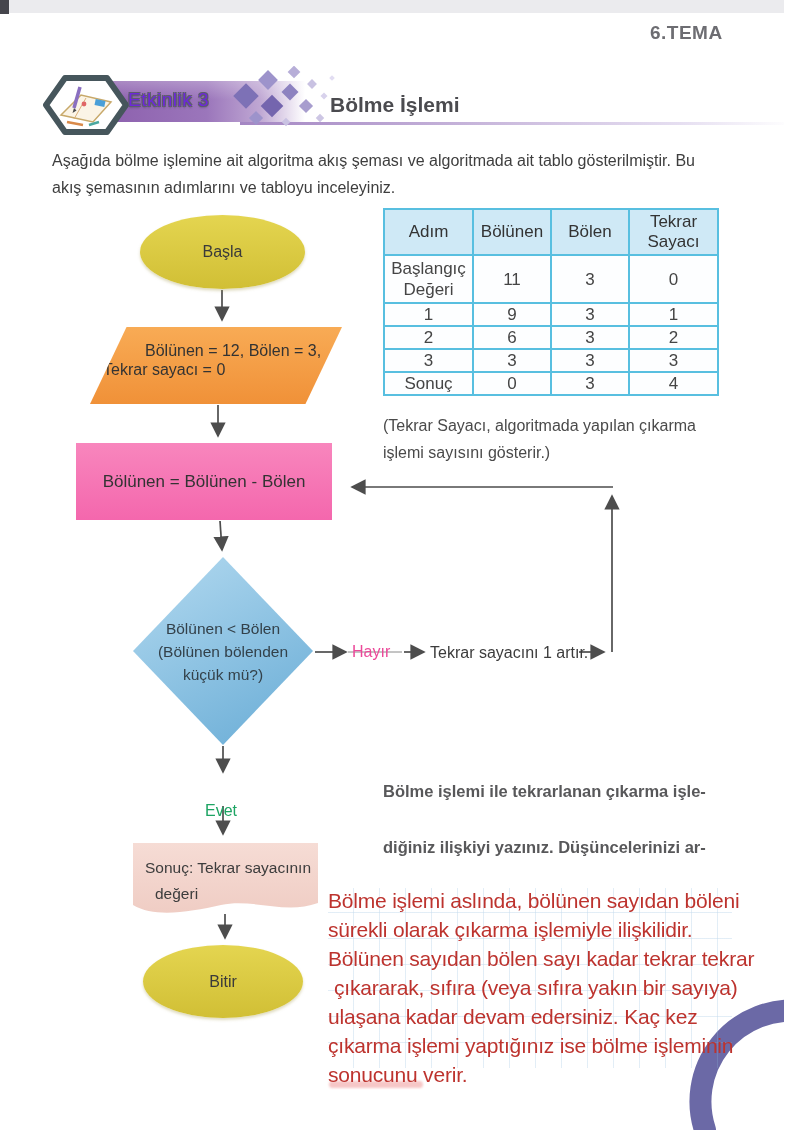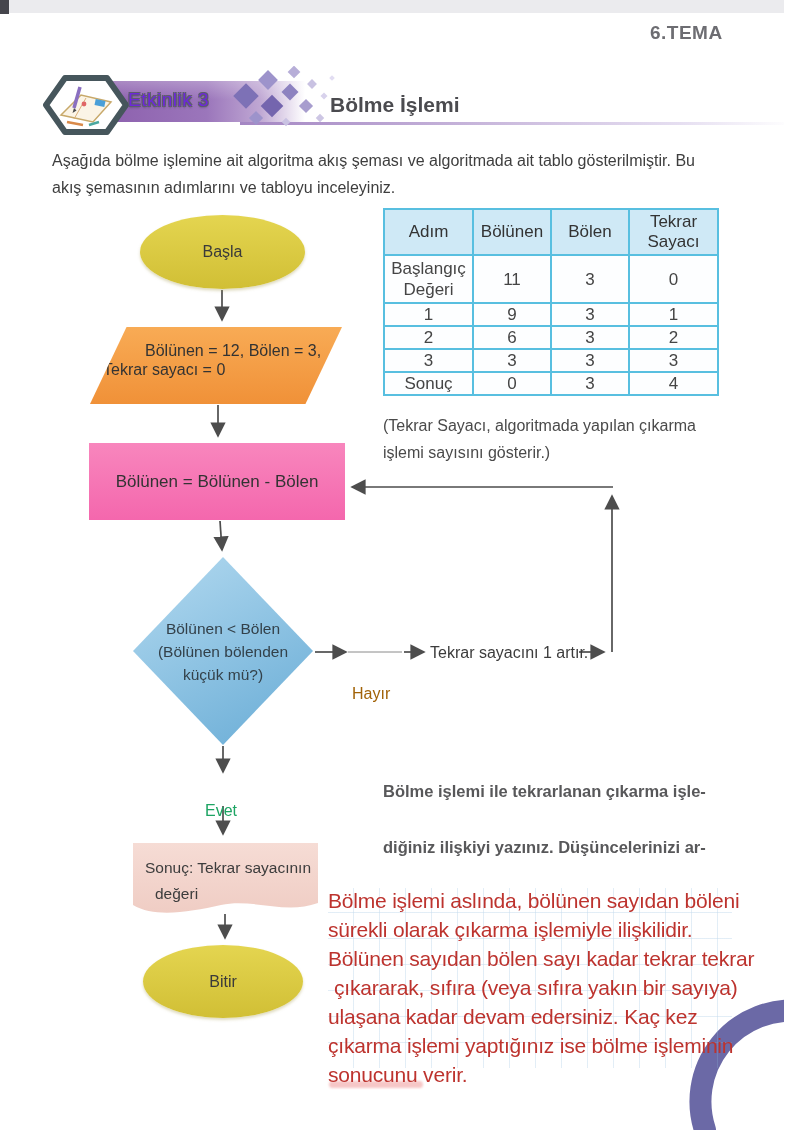--- a/index.html
+++ b/index.html
@@ -50,29 +50,29 @@
   .terminator{border-radius:50%;background:linear-gradient(180deg,#e4d550,#d1bf35);
     display:flex;align-items:center;justify-content:center;font-size:16px;color:#3a3a3a;
     box-shadow:0 2px 3px rgba(160,150,70,.35);}
   .start-shape{left:140px;top:215px;width:165px;height:74px;}
   .end-shape{left:143px;top:945px;width:160px;height:73px;}
   .init-shape{left:90px;top:327px;width:252px;height:77px;
     clip-path:polygon(14.5% 0,100% 0,85.5% 100%,0 100%);
     background:linear-gradient(180deg,#f8ab55,#f09138);font-size:16px;color:#333;}
   .init-l1{margin:15px 0 1px 55px;white-space:nowrap;}
   .init-l2{margin-left:13px;white-space:nowrap;}
-  .proc-shape{left:89px;top:443px;width:256px;height:77px;
+  .proc-shape{left:76px;top:443px;width:256px;height:77px;
     background:linear-gradient(180deg,#f886bd,#f467ad);
     display:flex;align-items:center;justify-content:center;font-size:17px;color:#333;}
   .dec-shape{left:133px;top:557px;width:180px;height:188px;
     clip-path:polygon(50% 0,100% 50%,50% 100%,0 50%);
     background:linear-gradient(150deg,#a8d3ec 15%,#6fb0d8 90%);
     display:flex;flex-direction:column;align-items:center;justify-content:center;
     font-size:15.5px;line-height:23px;color:#33414a;text-align:center;}
-  .no-label{left:352px;top:643px;font-size:16px;color:#a16207;margin-top:42px;}
+  .no-label{left:352px;top:643px;font-size:16px;color:#ec4899;}
   .incr-label{left:430px;top:644px;font-size:16px;color:#3c3c3c;}
   .yes-label{left:205px;top:802px;font-size:16px;color:#1da463;}
   .out-shape{left:133px;top:843px;width:185px;height:74px;
     clip-path:path('M0 0 L185 0 L185 60 C152 72 120 55 88 62 C56 69 22 75 0 62 Z');
     background:linear-gradient(180deg,#f6dcd5,#efccc3);
     font-size:15.5px;color:#3c3c3c;line-height:26px;}
   .out-l1{margin:12px 0 0 12px;white-space:nowrap;}
   .out-l2{margin-left:22px;white-space:nowrap;}
 
   

